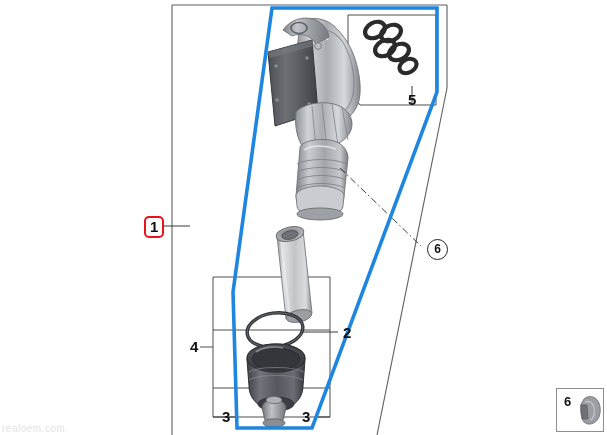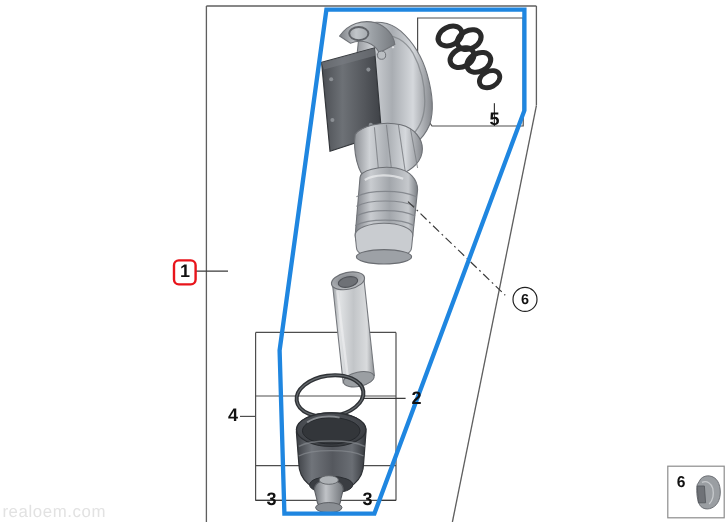--- a/index.html
+++ b/index.html
@@ -65,21 +65,21 @@
     font-family: "Liberation Sans", sans-serif;
     font-weight: bold;
     font-size: 13px;
     color: #111;
   }
   .watermark {
     position: absolute;
     left: 2px;
     bottom: 1px;
     font-family: "Liberation Sans", sans-serif;
-    font-size: 14px;
+    font-size: 10px;
     color: #e2e2e2;
     letter-spacing: 0.5px;
     white-space: nowrap;
     user-select: none;
   }
 </style>
 </head>
 <body>
 
 <div id="diagram-root">

